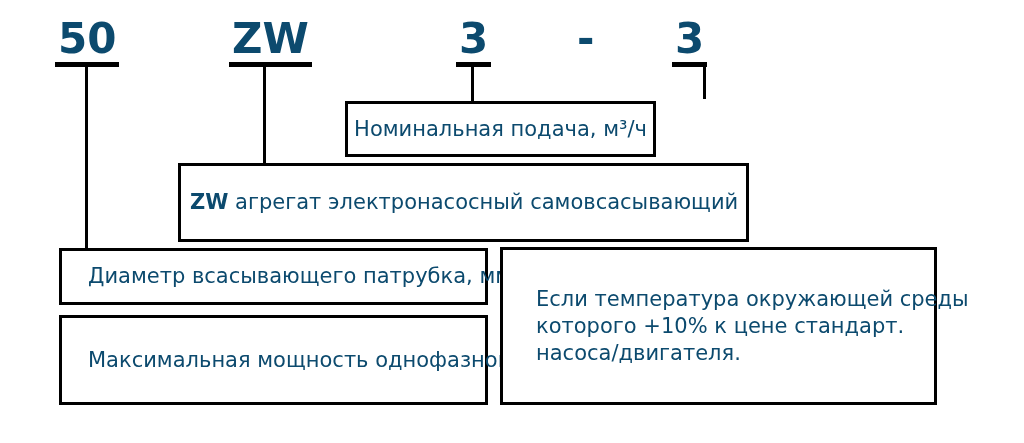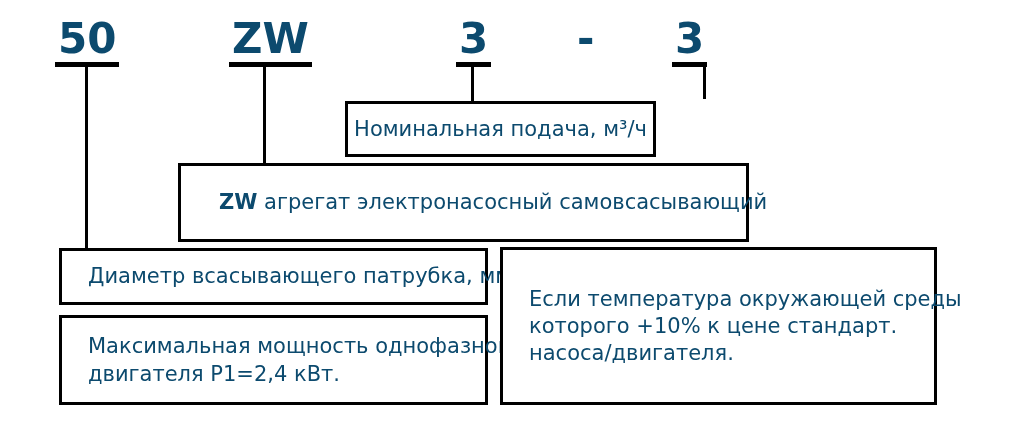--- a/index.html
+++ b/index.html
@@ -71,32 +71,31 @@
   <div class="vline" style="left:85px; top:67px; height:181px"></div>
   <div class="vline" style="left:263px; top:67px; height:96px"></div>
   <div class="vline" style="left:471px; top:67px; height:34px"></div>
   <div class="vline" style="left:703px; top:67px; height:32px"></div>
 
   <div class="box centered" style="left:345px; top:101px; width:311px; height:56px">
     <div class="line">Номинальная подача, м³/ч</div>
   </div>
 
 
-  <div class="box series-box" style="left:178px; top:163px; width:571px; height:79px; padding-left:38px">
+  <div class="box series-box" style="left:178px; top:163px; width:571px; height:79px; padding-left:9px">
     <div class="line"><span class="bold">ZW</span><span> агрегат электронасосный самовсасывающий</span></div>
   </div>
 
   <div class="box" style="left:59px; top:248px; width:429px; height:57px; padding-left:26px">
     <div class="line">Диаметр всасывающего патрубка, мм</div>
   </div>
 
   <div class="box power-box" style="left:59px; top:315px; width:429px; height:90px; padding-left:26px">
     <div class="line">Максимальная мощность однофазного</div>
-    <div class="line">двигателя P1=2,4 кВт.</div>
   </div>
 
-  <div class="box temp-box" style="left:500px; top:247px; width:437px; height:158px; padding-left:26px">
+  <div class="box temp-box" style="left:500px; top:247px; width:437px; height:158px; padding-left:33px">
     <div class="line">Если температура окружающей среды</div>
     <div class="line">которого +10% к цене стандарт.</div>
     <div class="line">насоса/двигателя.</div>
   </div>
 
 </div>
 
 </body></html>

